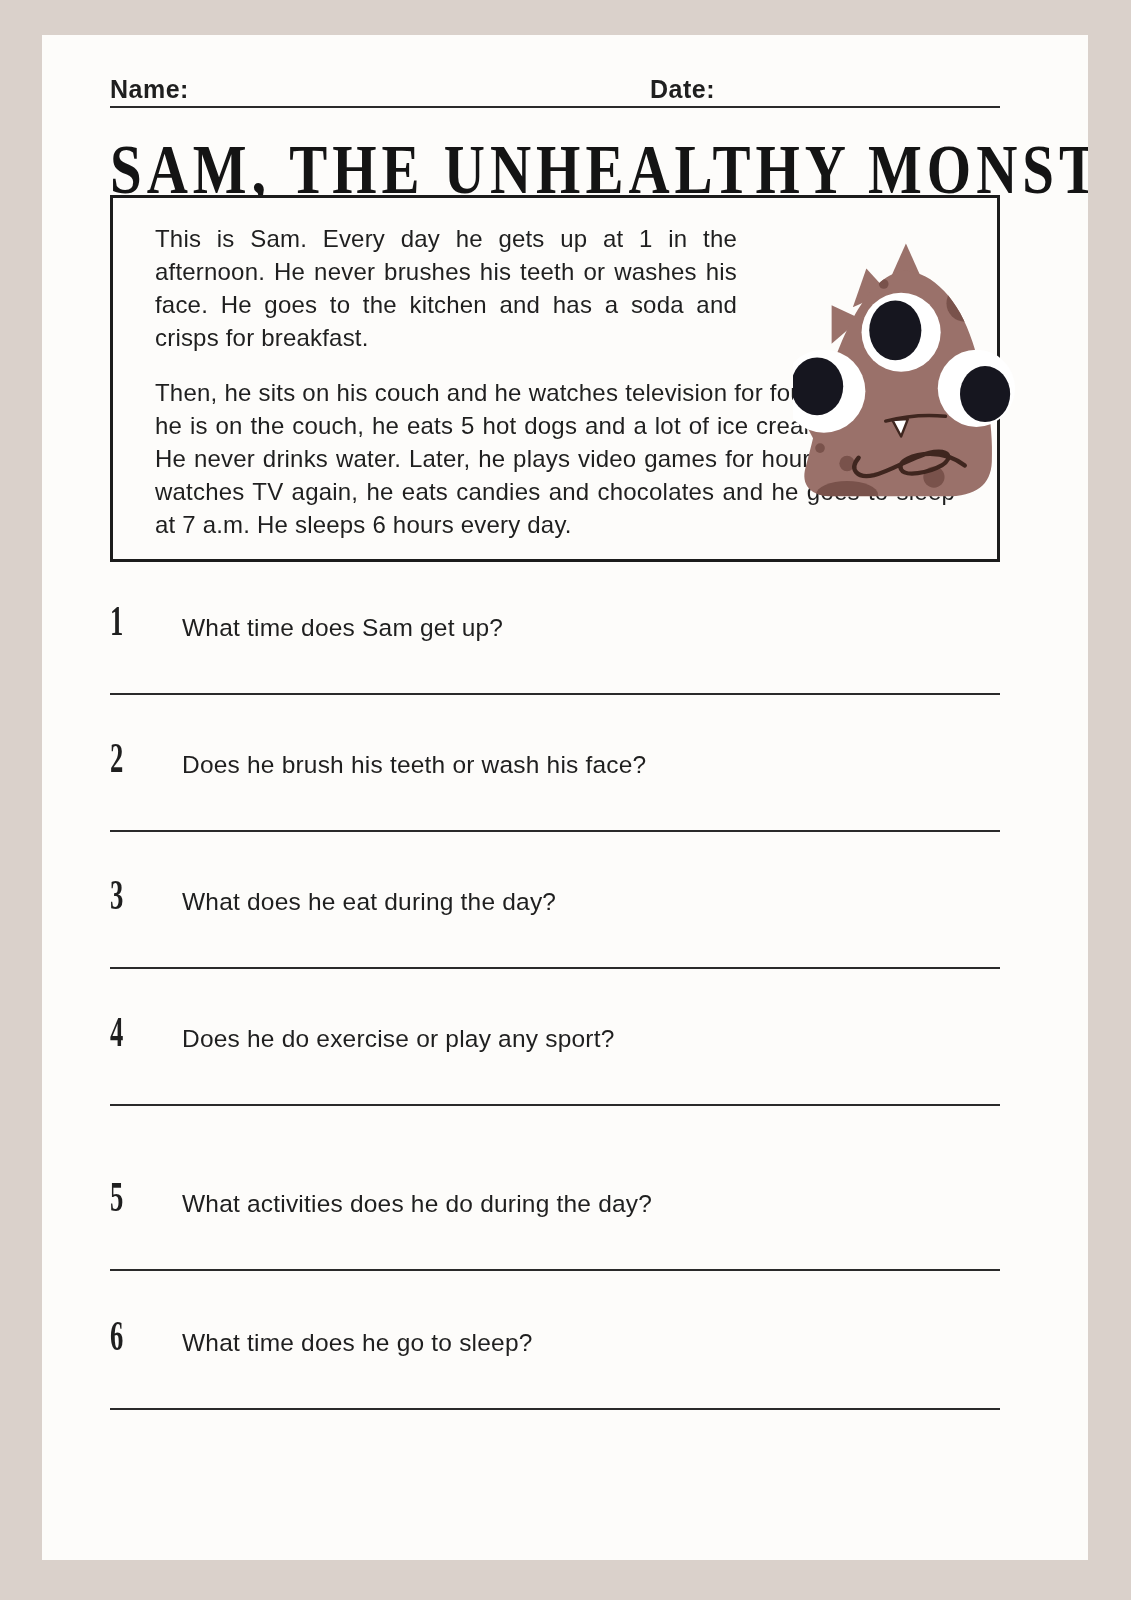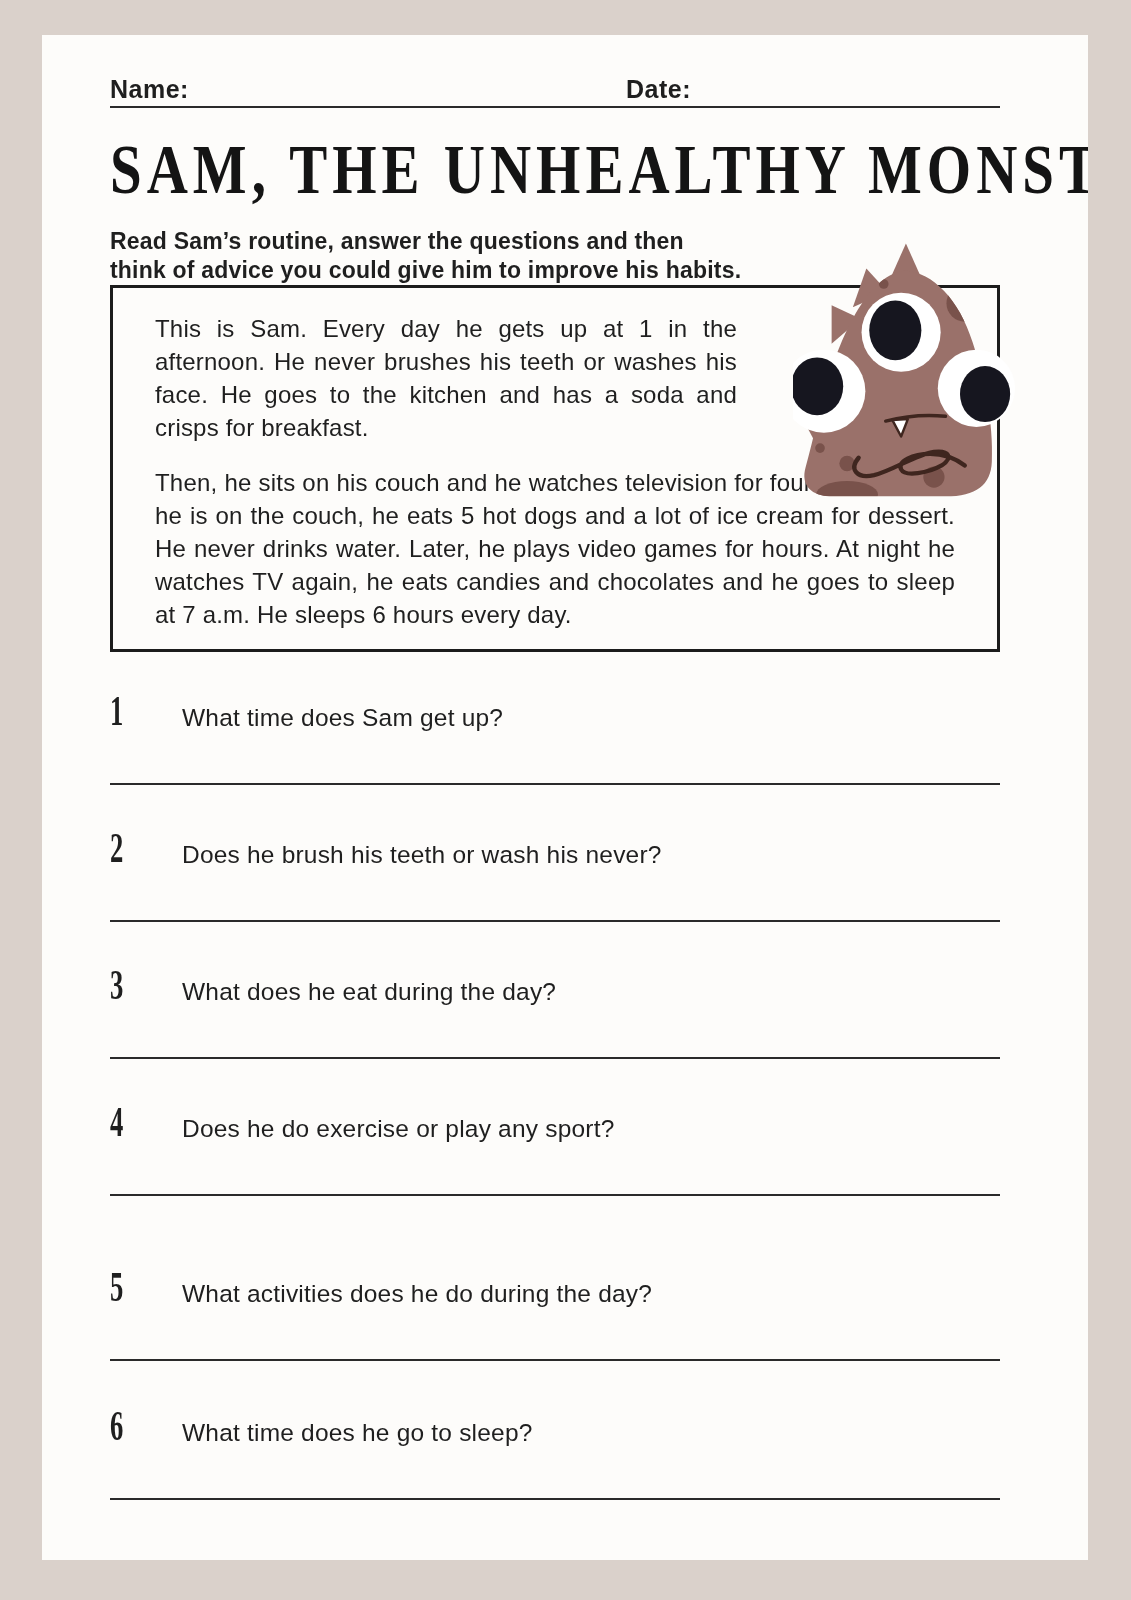--- a/index.html
+++ b/index.html
@@ -34,21 +34,21 @@
     height:73px;
     border-bottom:2px solid var(--line);
   }
   .field-label{
     font-size:25px;
     font-weight:600;
     letter-spacing:.5px;
   }
   .date-label{
     position:absolute;
-    left:516px;
+    left:540px;
     top:40px;
   }
   
   .title{
     margin-top:22px;
     text-align:center;
     font-family:"Liberation Serif","DejaVu Serif",serif;
     font-weight:700;
     font-size:57px;
     letter-spacing:5px;
@@ -162,42 +162,38 @@
 
   <div class="content">
 
     <div class="header-row">
       <span class="field-label">Name:</span>
       <span class="field-label date-label">Date:</span>
     </div>
 
     <h1 class="title">SAM, THE UNHEALTHY MONSTER</h1>
 
-    <div class="instructions">
-      <div>Read Sam’s routine, answer the questions and then</div>
-      <div>think of advice you could give him to improve his habits.</div>
-    </div>
 
     <div class="passage-box">
       <p class="p1">This is Sam. Every day he gets up at 1 in the afternoon. He never brushes his teeth or washes his face. He goes to the kitchen and has a soda and crisps for breakfast.</p>
       <p class="p2">Then, he sits on his couch and he watches television for four hours. While he is on the couch, he eats 5 hot dogs and a lot of ice cream for dessert. He never drinks water. Later, he plays video games for hours. At night he watches TV again, he eats candies and chocolates and he goes to sleep at 7 a.m. He sleeps 6 hours every day.</p>
     </div>
 
     <div class="q q-first">
       <div class="q-row">
         <span class="q-num">1</span>
         <span class="q-text">What time does Sam get up?</span>
       </div>
       <div class="q-line"></div>
     </div>
 
     <div class="q">
       <div class="q-row">
         <span class="q-num">2</span>
-        <span class="q-text">Does he brush his teeth or wash his never?</span>
+        <span class="q-text">Does he brush his teeth or wash his face?</span>
       </div>
       <div class="q-line"></div>
     </div>
 
     <div class="q">
       <div class="q-row">
         <span class="q-num">3</span>
         <span class="q-text">What does he eat during the day?</span>
       </div>
       <div class="q-line"></div>

